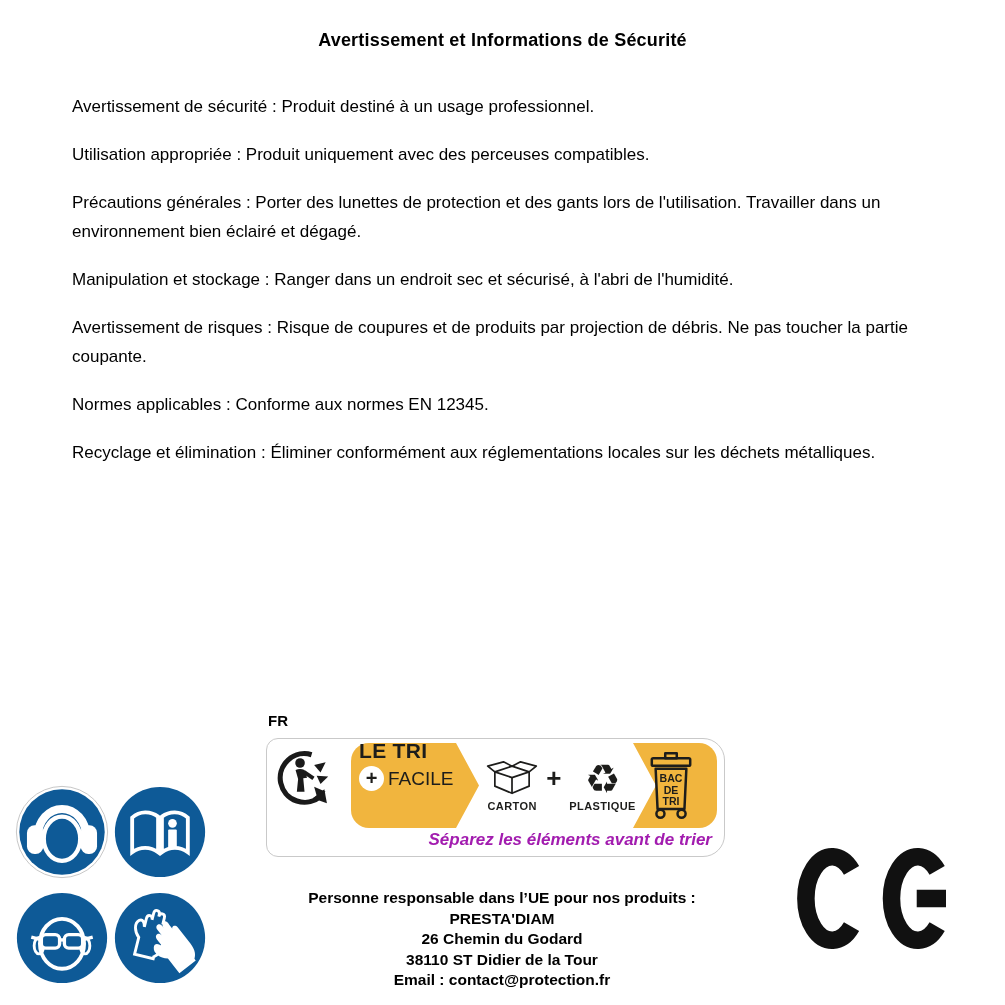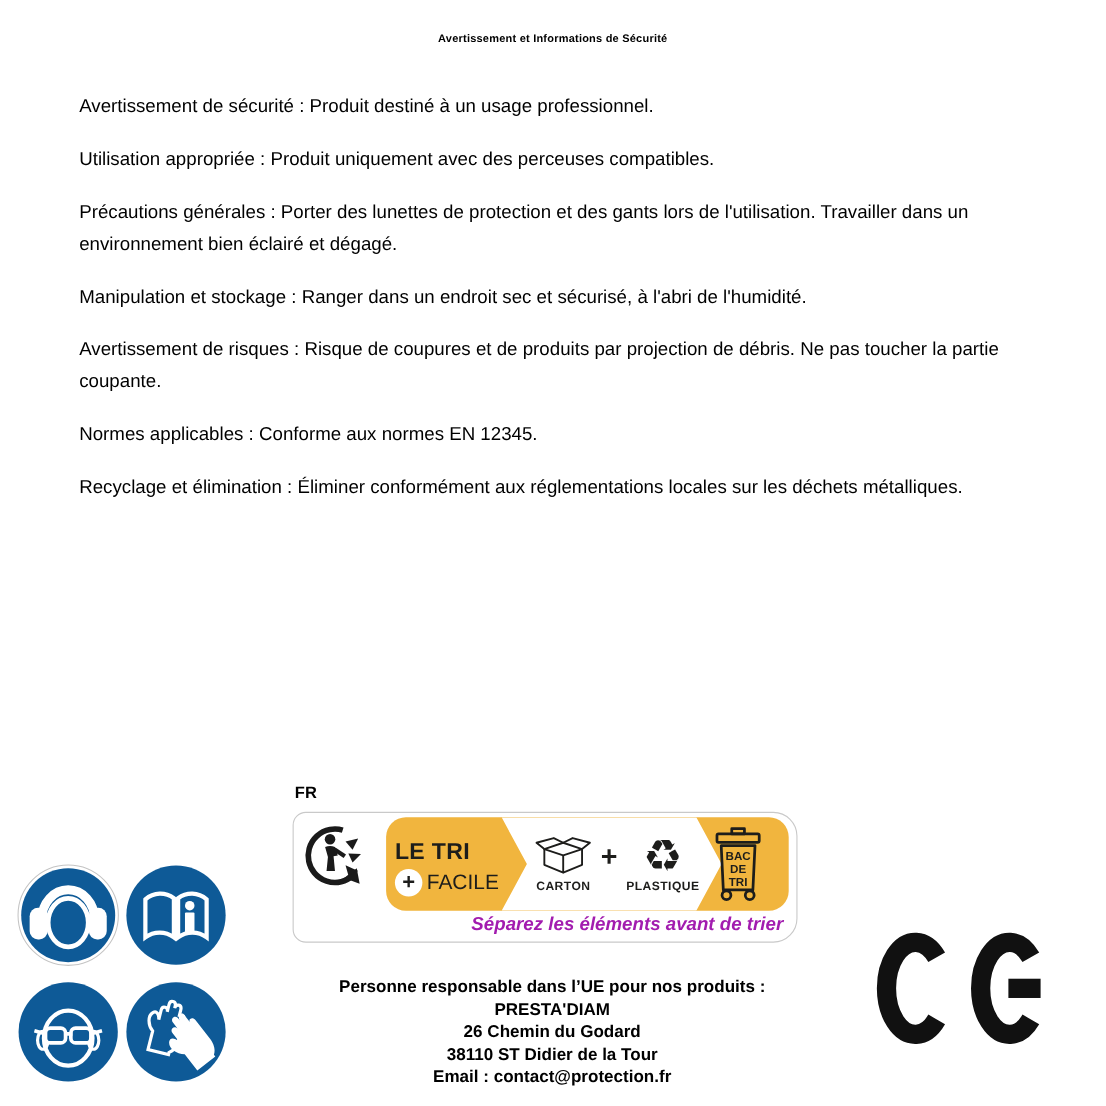--- a/index.html
+++ b/index.html
@@ -1,35 +1,35 @@
 <!DOCTYPE html>
 <html><head>
 <meta charset="utf-8">
 <style>
   html,body{margin:0;padding:0;background:#fff;}
   .page{position:relative;width:1005px;height:1005px;background:#ffffff;overflow:hidden;
         font-family:"Liberation Sans",sans-serif;color:#000;}
-  .title{margin:0;padding-top:30px;text-align:center;font-size:10px;font-weight:bold;letter-spacing:.2px;}
+  .title{margin:0;padding-top:30px;text-align:center;font-size:18px;font-weight:bold;letter-spacing:.2px;}
   .paras{margin:41px 73px 16px 72px;font-size:17px;line-height:29px;}
   .paras p{margin:0 0 19px 0;}
   
   .abs{position:absolute;}
   
   .fr-code{left:268px;top:712px;font-size:15px;font-weight:bold;}
   .label-box{left:266px;top:738px;width:459px;height:119px;background:#fff;
              border:1.5px solid #c9c9c9;border-radius:12px 22px 22px 12px;box-sizing:border-box;}
   .yellow-main{position:absolute;left:84px;top:4px;width:366px;height:85px;background:#F1B53E;border-radius:18px;}
   .white-band{position:absolute;left:189px;top:4px;width:200px;height:85px;background:#fff;
               clip-path:polygon(0 0,88.5% 0,100% 50%,88.5% 100%,0 100%,11.5% 50%);
               display:flex;align-items:center;justify-content:center;gap:8px;padding-left:10px;box-sizing:border-box;}
   .mat{display:flex;flex-direction:column;align-items:center;gap:1px;}
   .mat-label{font-size:11px;font-weight:bold;letter-spacing:.4px;color:#1d1d1b;}
   .mat-plus{font-size:26px;font-weight:bold;color:#1d1d1b;margin:0 0 14px 0;}
   .recycle-glyph{font-size:40px;line-height:40px;color:#1d1d1b;}
-  .letri{position:absolute;left:92px;top:24px;color:#1d1d1b;}
+  .letri{position:absolute;left:92px;top:0;color:#1d1d1b;}
   .letri-l1{font-size:21px;font-weight:bold;letter-spacing:.3px;}
   .letri-l2{display:flex;align-items:center;gap:4px;margin-top:3px;}
   .plus-badge{width:25px;height:25px;background:#fff;border-radius:50%;display:flex;align-items:center;justify-content:center;
               font-size:20px;font-weight:bold;color:#1d1d1b;}
   .letri-facile{font-size:19px;font-weight:normal;}
   .bin-wrap{position:absolute;left:380px;top:12px;}
   .instruction{position:absolute;right:12px;bottom:6px;font-size:17px;font-weight:bold;font-style:italic;color:#a21caf;}
   
   .icon-tile{width:96px;height:96px;}
   .tile1{left:14px;top:784px;} .tile2{left:112px;top:784px;}

